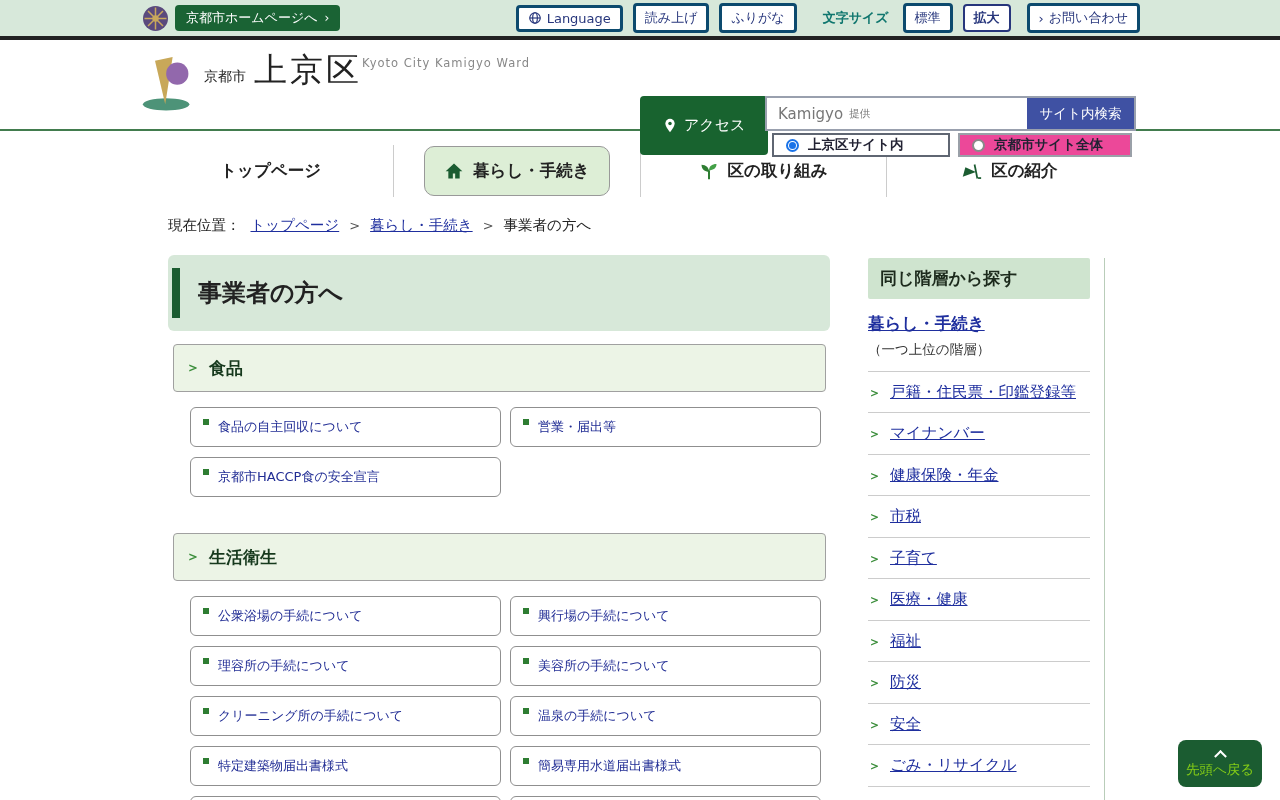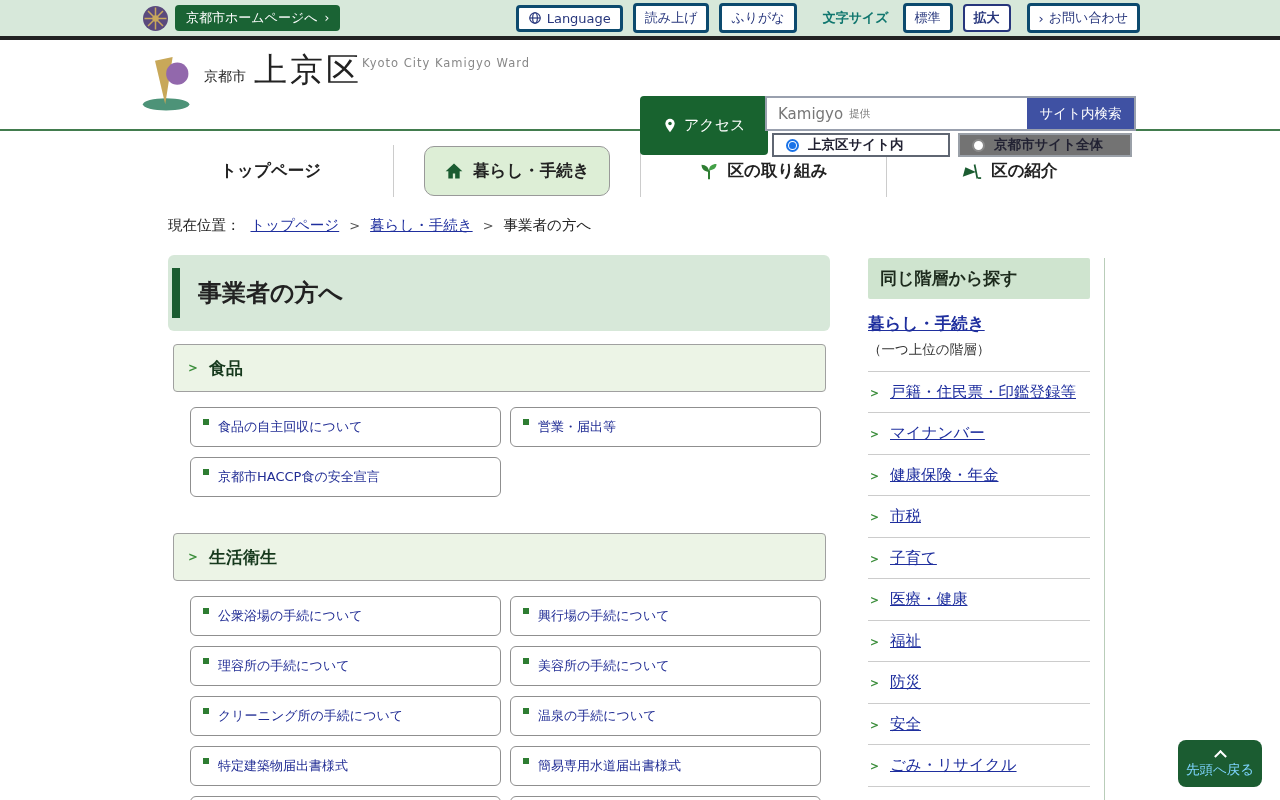--- a/index.html
+++ b/index.html
@@ -36,21 +36,21 @@
   .searchbox { position:absolute; left:765px; top:56px; width:371px; }
   .search-row { display:flex; border:2px solid #99a0ae; background:#fff; height:35px; }
   .search-input { flex:1; display:flex; align-items:center; gap:6px; padding-left:11px; cursor:text; background:#fff; }
   .search-input .g { font-size:15px; color:#777; }
   .search-input .p { font-size:10.5px; color:#777; }
   .search-btn { width:107px; background:#3f51a3; color:#fff; border:none; font-size:13.5px; cursor:pointer; font-family:inherit; }
   .scope-row { display:flex; gap:8px; margin-top:2px; padding-left:7px; }
   .scope { height:24px; display:flex; align-items:center; gap:9px; padding:0 12px; font-size:13.5px; font-weight:600;
            color:#223; cursor:pointer; }
   .scope.sel { background:#fff; border:2px solid #5f6672; width:178px; }
-  .scope.unsel { background:#737373; border:2px solid #9aa0a8; width:174px;align-items:center; }
+  .scope.unsel { background:#ec4899; border:2px solid #9aa0a8; width:174px;align-items:center; }
   .radio { width:13px; height:13px; border-radius:50%; background:#fff; flex:0 0 auto; }
   .radio.on { border:2px solid #1a73e8; display:flex; align-items:center; justify-content:center; }
   .radio.on::after { content:""; width:7px; height:7px; border-radius:50%; background:#1a73e8; }
   .radio.off { border:2px solid #8a8a8a; }
 
   
   .main-nav { height:80px; width:984px; margin-left:148px; display:flex; align-items:center; }
   .nav-item { flex:1; display:flex; align-items:center; justify-content:center; gap:9px; font-size:16.5px;
               font-weight:bold; color:#222; cursor:pointer; height:100%; }
   .nav-active-pill { display:flex; align-items:center; gap:9px; background:#ddeed6; border:1px solid #999;
@@ -90,21 +90,21 @@
   .sidebar-parent { display:inline-block; margin-top:14px; font-size:16.5px; font-weight:bold; color:#1f2f9e;
                     text-decoration:underline; cursor:pointer; }
   .sidebar-note { font-size:13.5px; color:#333; margin-top:6px; margin-bottom:12px; }
   .side-item { border-top:1px solid #ccc; padding:9px 0; display:flex; gap:9px; cursor:pointer; }
   .side-items .side-item:last-child { border-bottom:1px solid #ccc; }
   .side-item .chev { color:#3a8d3a; font-weight:bold; font-size:13px; margin-top:3px; flex:0 0 auto; }
   .side-item .stxt { font-size:15.5px; color:#1f2f9e; text-decoration:underline; line-height:1.45; }
 
   
   .back-top { position:absolute; right:18px; bottom:13px; width:84px; height:47px; background:#1b5c31; border:none;
-              border-radius:8px; color:#7dd3fc; font-size:13.5px; display:flex; flex-direction:column; align-items:center;
+              border-radius:8px; color:#84cc16; font-size:13.5px; display:flex; flex-direction:column; align-items:center;
               justify-content:center; gap:3px; cursor:pointer; font-family:inherit; }
   .chev-up { width:9px; height:9px; border-top:2.5px solid #fff; border-left:2.5px solid #fff;
              transform:rotate(45deg) translate(2px,2px); }
 </style>
 </head>
 <body>
 
 <div id="app">
 
   <div class="topbar">

